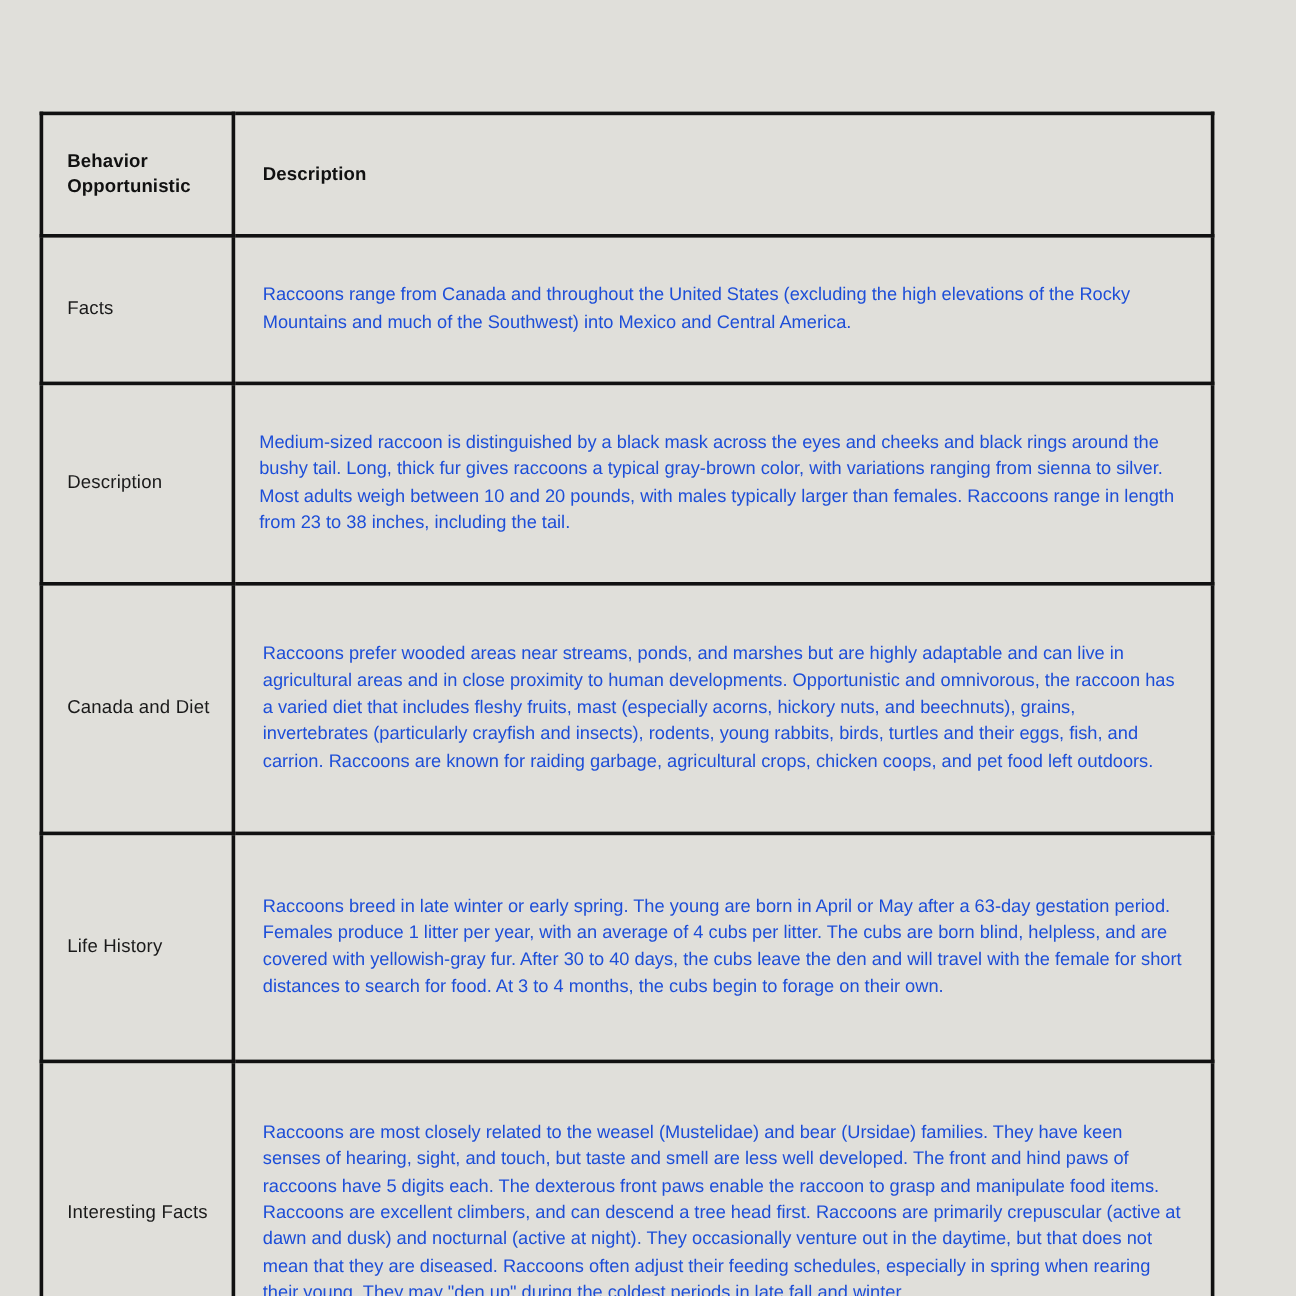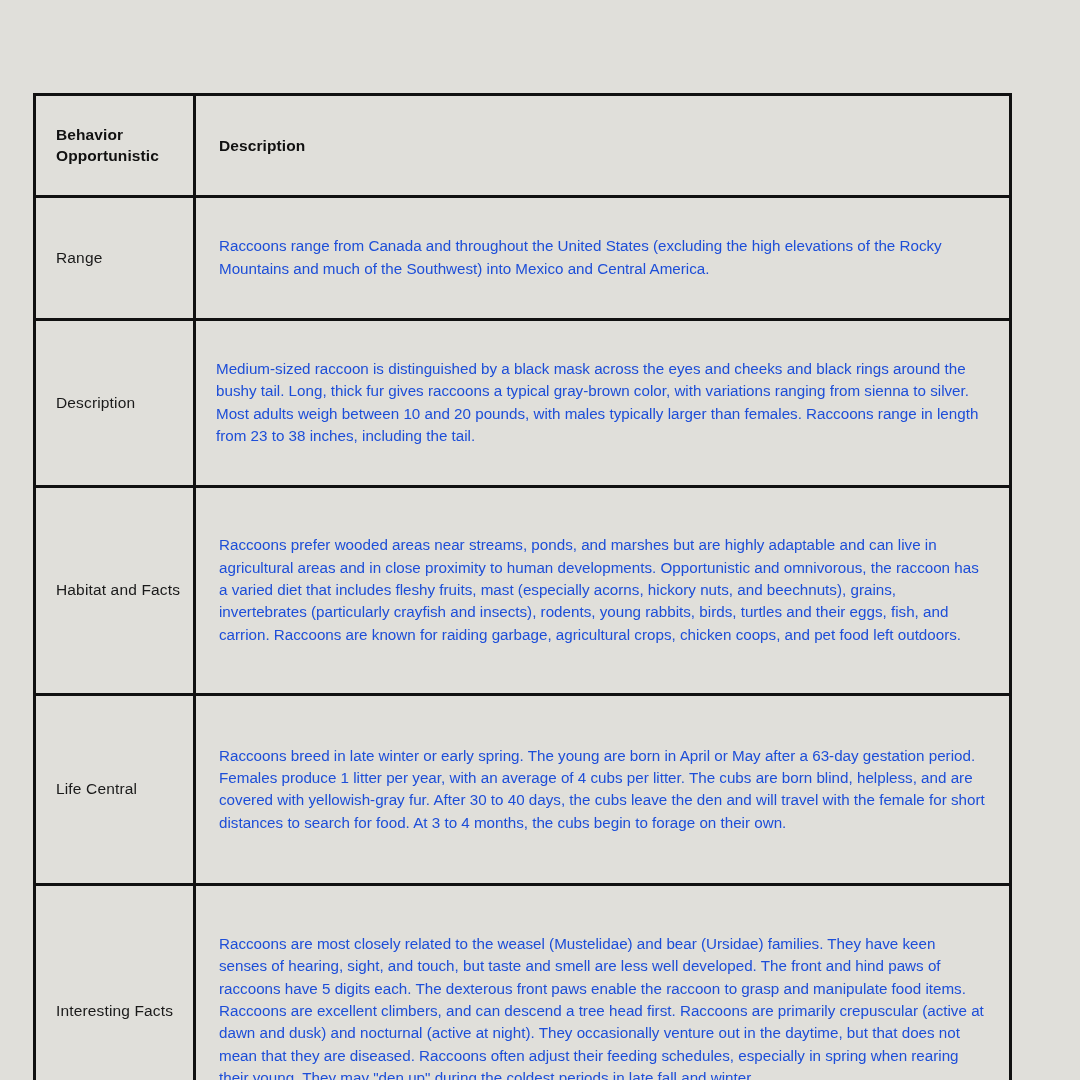--- a/index.html
+++ b/index.html
@@ -108,33 +108,33 @@
         <tr>
           <th class="hdr-label">
             <span>Behavior</span><br>
             <span>Opportunistic</span>
           </th>
           <th class="hdr-desc">Description</th>
         </tr>
       </thead>
       <tbody>
         <tr class="row-range">
-          <td class="cell-label">Range</td>
+          <td class="cell-label">Facts</td>
           <td class="cell-desc">Raccoons range from Canada and throughout the United States (excluding the high elevations of the Rocky Mountains and much of the Southwest) into Mexico and Central America.</td>
         </tr>
         <tr class="row-desc">
           <td class="cell-label">Description</td>
           <td class="cell-desc">Medium-sized raccoon is distinguished by a black mask across the eyes and cheeks and black rings around the bushy tail. Long, thick fur gives raccoons a typical gray-brown color, with variations ranging from sienna to silver. Most adults weigh between 10 and 20 pounds, with males typically larger than females. Raccoons range in length from 23 to 38 inches, including the tail.</td>
         </tr>
         <tr class="row-habitat">
-          <td class="cell-label">Habitat and Facts</td>
+          <td class="cell-label">Canada and Diet</td>
           <td class="cell-desc">Raccoons prefer wooded areas near streams, ponds, and marshes but are highly adaptable and can live in agricultural areas and in close proximity to human developments. Opportunistic and omnivorous, the raccoon has a varied diet that includes fleshy fruits, mast (especially acorns, hickory nuts, and beechnuts), grains, invertebrates (particularly crayfish and insects), rodents, young rabbits, birds, turtles and their eggs, fish, and carrion. Raccoons are known for raiding garbage, agricultural crops, chicken coops, and pet food left outdoors.</td>
         </tr>
         <tr class="row-life">
-          <td class="cell-label">Life Central</td>
+          <td class="cell-label">Life History</td>
           <td class="cell-desc">Raccoons breed in late winter or early spring. The young are born in April or May after a 63-day gestation period. Females produce 1 litter per year, with an average of 4 cubs per litter. The cubs are born blind, helpless, and are covered with yellowish-gray fur. After 30 to 40 days, the cubs leave the den and will travel with the female for short distances to search for food. At 3 to 4 months, the cubs begin to forage on their own.</td>
         </tr>
         <tr class="row-facts">
           <td class="cell-label">Interesting Facts</td>
           <td class="cell-desc">Raccoons are most closely related to the weasel (Mustelidae) and bear (Ursidae) families. They have keen senses of hearing, sight, and touch, but taste and smell are less well developed. The front and hind paws of raccoons have 5 digits each. The dexterous front paws enable the raccoon to grasp and manipulate food items. Raccoons are excellent climbers, and can descend a tree head first. Raccoons are primarily crepuscular (active at dawn and dusk) and nocturnal (active at night). They occasionally venture out in the daytime, but that does not mean that they are diseased. Raccoons often adjust their feeding schedules, especially in spring when rearing their young. They may "den up" during the coldest periods in late fall and winter.</td>
         </tr>
       </tbody>
     </table>
   </div>
 </div>

